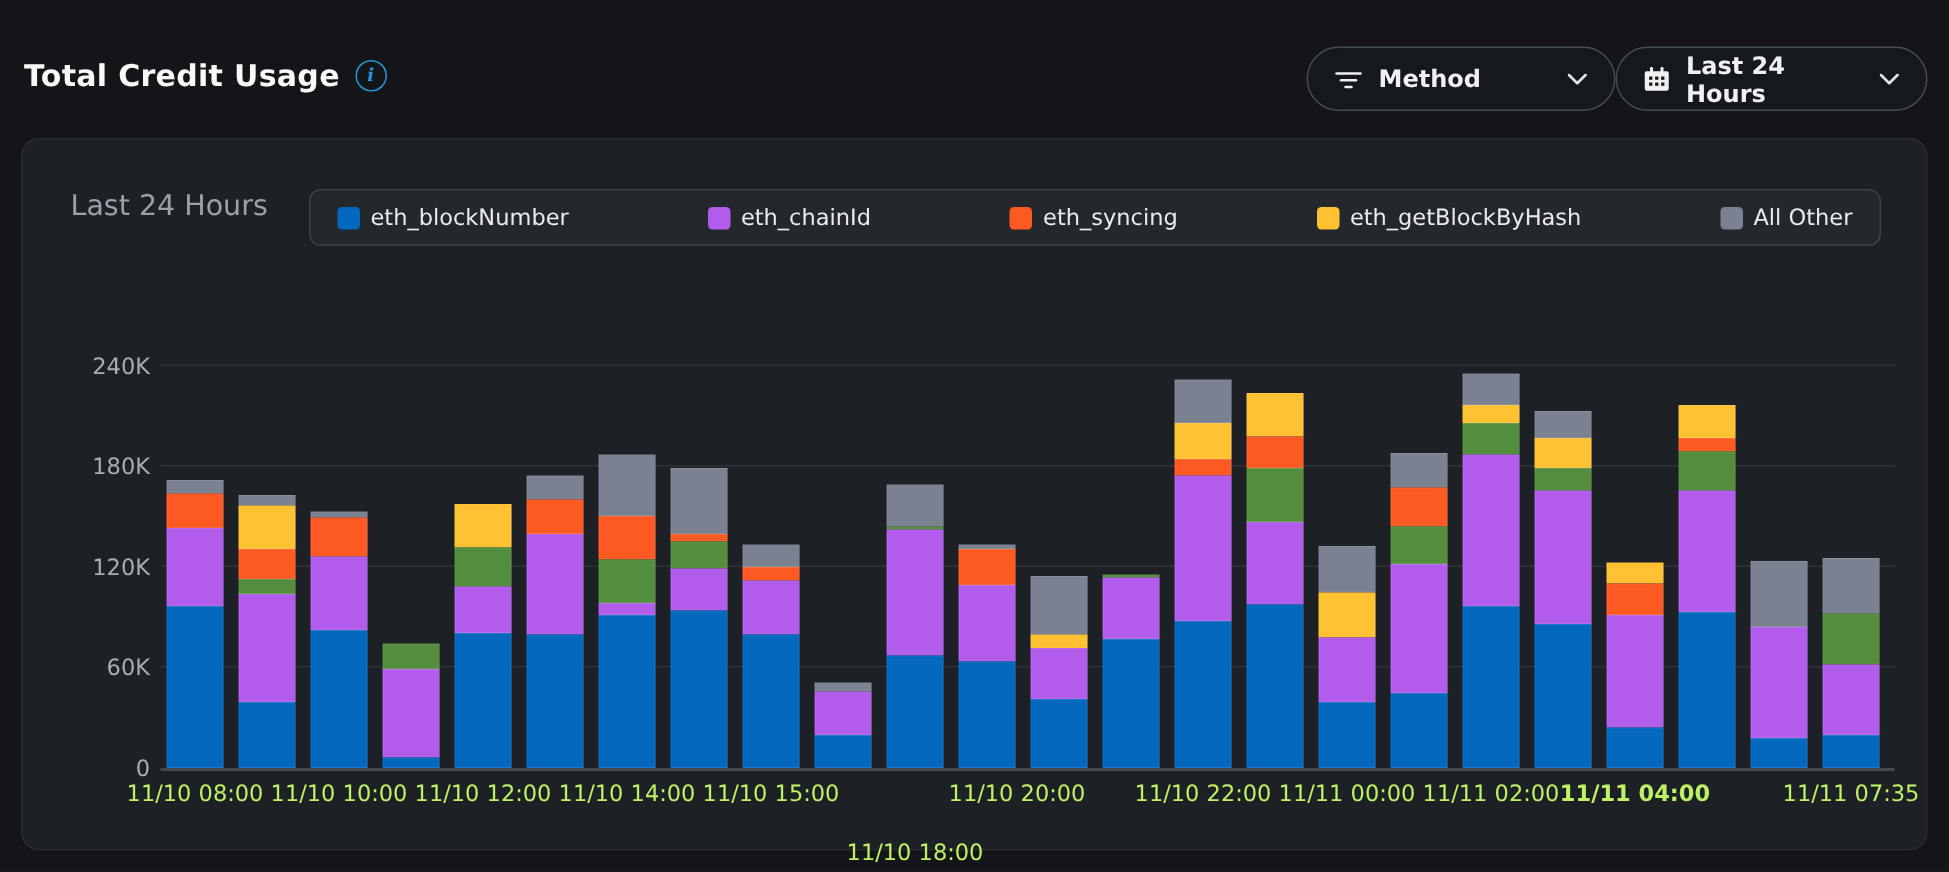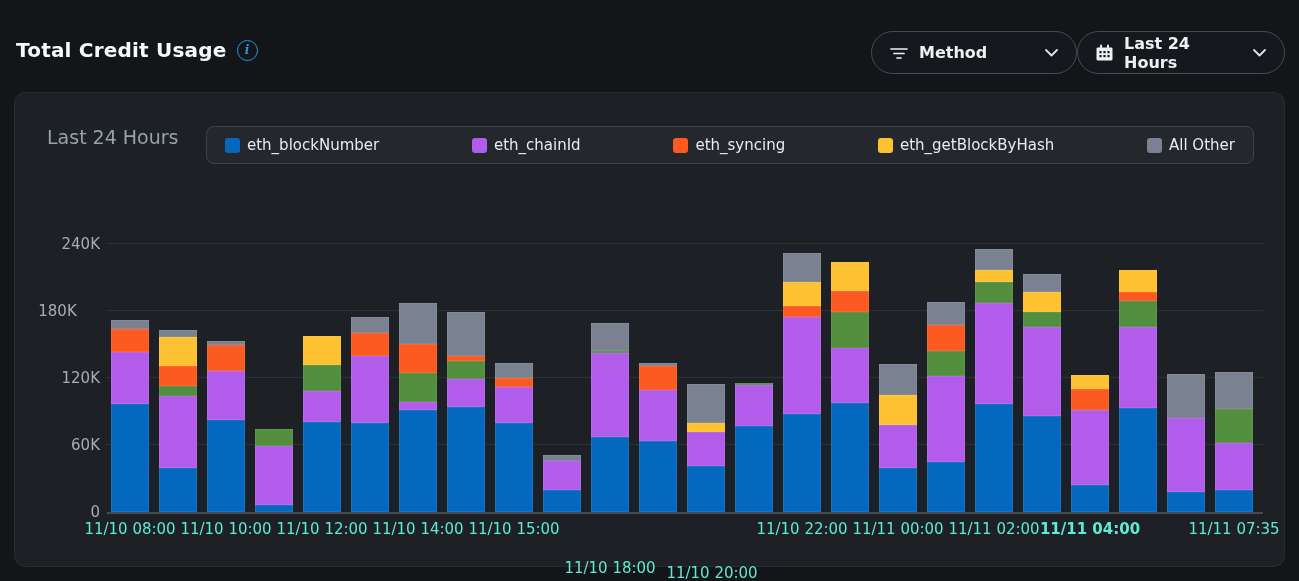--- a/index.html
+++ b/index.html
@@ -60,21 +60,21 @@
     line-height:18px;
   }
   .bars { position:absolute; left:96px; top:151px; width:1152px; height:268px; }
   .bar {
     position:absolute; bottom:0; width:38px; display:flex; flex-direction:column-reverse;
     cursor:pointer;
   }
   .seg { width:100%; box-shadow: inset 0 0 0 0.5px rgba(255,255,255,0.16); }
   .xtick {
     position:absolute; transform:translateX(-50%); white-space:nowrap;
-    font-size:15px; color:#5eead4;
+    font-size:15px; color:#bef264;
   }
   .xticks { position:absolute; left:96px; top:427px; width:1152px; height:24px; }
 </style>
 </head>
 <body>
 
 <div class="header">
   <div class="title-wrap">
     <span class="page-title">Total Credit Usage</span>
     <span class="info-icon">i</span>
@@ -156,21 +156,21 @@
         <div class="axisline" style="top: 419px;"></div>
         <div class="gridline" style="top: 351px;"></div>
         <div class="gridline" style="top: 284px;"></div>
         <div class="gridline" style="top: 217px;"></div>
         <div class="gridline" style="top: 150px;"></div>
       </div>
     <div id="yaxis">
         <div class="ytick" style="top: 410px; left: 0px;">0</div>
         <div class="ytick" style="top: 343px; left: 0px;">60K</div>
         <div class="ytick" style="top: 276px; left: 0px;">120K</div>
-        <div class="ytick" style="top: 209px; left: 0px; text-align: center;">180K</div>
+        <div class="ytick" style="top: 209px; left: 0px;">180K</div>
         <div class="ytick" style="top: 142px; left: 0px;">240K</div>
       </div>
     <div class="bars" id="bars">
         <div class="bar" style="left: 0px; width: 38px;">
           <div class="seg" style="height: 108.3px; background: rgb(4, 105, 190);"></div>
           <div class="seg" style="height: 51.4px; background: rgb(178, 92, 235);"></div>
           <div class="seg" style="height: 23.4px; background: rgb(253, 90, 34);"></div>
           <div class="seg" style="height: 8.9px; background: rgb(122, 129, 144);"></div>
         </div>
         <div class="bar" style="left: 48px; width: 38px;">
@@ -318,21 +318,21 @@
           <div class="seg" style="height: 36.9px; background: rgb(122, 129, 144);"></div>
         </div>
       </div>
     <div class="xticks" id="xticks">
         <div class="xtick" style="left: 19px;">11/10 08:00</div>
         <div class="xtick" style="left: 115px;">11/10 10:00</div>
         <div class="xtick" style="left: 211px;">11/10 12:00</div>
         <div class="xtick" style="left: 307px;">11/10 14:00</div>
         <div class="xtick" style="left: 403px;">11/10 15:00</div>
         <div class="xtick" style="left: 499px; margin-top: 39px;">11/10 18:00</div>
-        <div class="xtick" style="left: 601px; margin-top: 44px;">11/10 20:00</div>
+        <div class="xtick" style="left: 567px;">11/10 20:00</div>
         <div class="xtick" style="left: 691px;">11/10 22:00</div>
         <div class="xtick" style="left: 787px;">11/11 00:00</div>
         <div class="xtick" style="left: 883px;">11/11 02:00</div>
         <div class="xtick" style="left: 979px; font-weight: bold;">11/11 04:00</div>
         <div class="xtick" style="left: 1123px;">11/11 07:35</div>
       </div>
   </div>
 </div>
 
 </body></html>

